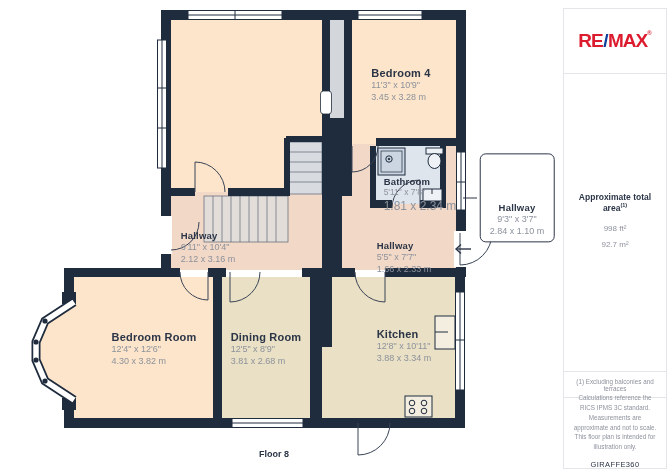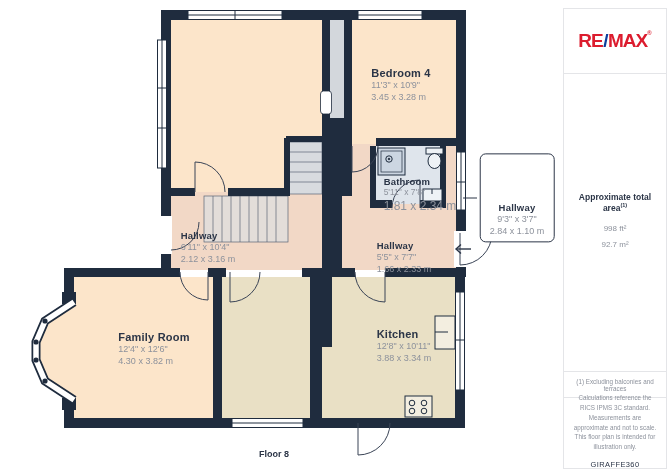--- a/index.html
+++ b/index.html
@@ -208,23 +208,28 @@
     <div class="room-name sm">Hallway</div>
     <div class="room-dims">6'11" x 10'4"</div>
     <div class="room-dims">2.12 x 3.16 m</div>
   </div>
   <div class="room-label" style="left:404px;top:236px">
     <div class="room-name sm">Hallway</div>
     <div class="room-dims">5'5" x 7'7"</div>
     <div class="room-dims">1.66 x 2.33 m</div>
   </div>
   <div class="room-label" style="left:154px;top:349px">
-    <div class="room-name">Family Room</div>
+    <div class="room-name">Bedroom Room</div>
     <div class="room-dims">12'4" x 12'6"</div>
     <div class="room-dims">4.30 x 3.82 m</div>
+  </div>
+  <div class="room-label" style="left:266px;top:349px">
+    <div class="room-name">Dining Room</div>
+    <div class="room-dims">12'5" x 8'9"</div>
+    <div class="room-dims">3.81 x 2.68 m</div>
   </div>
   <div class="room-label" style="left:404px;top:346px">
     <div class="room-name">Kitchen</div>
     <div class="room-dims">12'8" x 10'11"</div>
     <div class="room-dims">3.88 x 3.34 m</div>
   </div>
 
   <div class="floor-label" style="left:274px;top:454px">Floor 8</div>
 
   <div class="sidebar">

